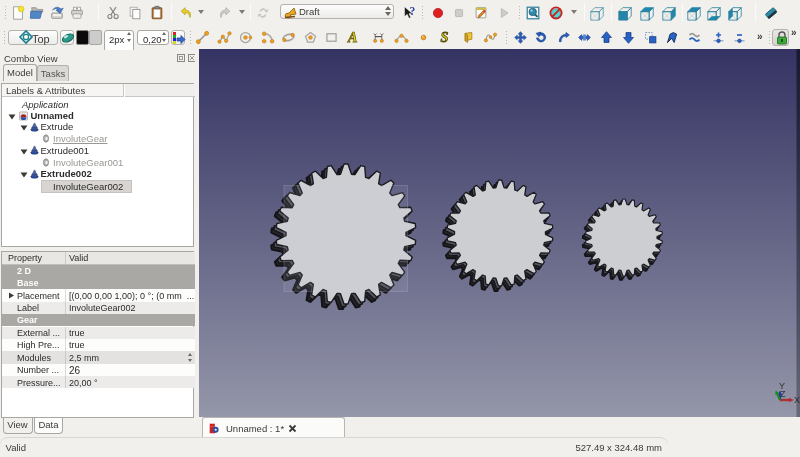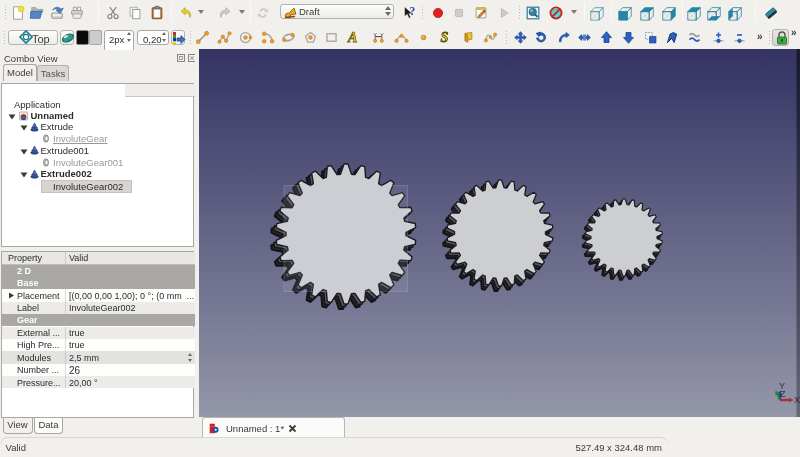--- a/index.html
+++ b/index.html
@@ -330,23 +330,24 @@
       </svg>
   <svg class="abs" style="left:188px;top:4px" width="8" height="8" viewBox="0 0 8 8">
         <rect x="0.5" y="0.5" width="7" height="7" fill="#f0efeb" stroke="#8a8885" stroke-width="1"></rect>
         <path d="M2.2,2.2 L5.8,5.8 M5.8,2.2 L2.2,5.8" stroke="#8a8885" stroke-width="0.9"></path>
       </svg>
 
   <div class="abs tl" style="left:3px;top:14px;width:34px;height:17px;border:1px solid #a9a7a3;border-bottom:none;border-radius:3px 3px 0 0;background:#f1f0ec;text-align:center;line-height:16px;">Model</div>
   <div class="abs tl" style="left:37px;top:15px;width:32px;height:16px;border:1px solid #b2b0ac;border-bottom:none;border-radius:3px 3px 0 0;background:#dbd9d5;text-align:center;line-height:15px;color:#55534f;">Tasks</div>
 
   <div class="abs" style="left:1px;top:33px;width:193px;height:164px;border:1px solid #a9a7a3;background:#fff;">
+    <div class="abs" style="left:0;top:0;width:122px;height:13px;background:#f6f5f3;border-right:1px solid #c9c7c3;border-bottom:1px solid #c9c7c3;font-size:9.5px;color:#3c3a37;padding-left:4px;line-height:13px;">Labels &amp; Attributes</div>
     <div class="abs" style="left:123px;top:0;width:70px;height:13px;background:#efeeec;border-bottom:1px solid #c9c7c3;"></div>
     <div id="tree" class="abs" style="left:0;top:13.5px;width:192px;height:149px;font-size:9.5px;color:#2b2b2b;">
-          <div class="abs" style="left:12px;top:1.5px;color:#2b2b2b;line-height:12px;">Application</div>
+          <div class="abs" style="left:20px;top:1.5px;color:#2b2b2b;line-height:12px;font-style:italic;">Application</div>
           <svg class="abs" style="left:5.5px;top:15.0px" width="8" height="8" viewBox="0 0 8 8">
             <path d="M0.5,1.5 L7.5,1.5 L4,6.5 Z" fill="#3c3a37"></path>
           </svg>
           <svg class="abs" style="left:17px;top:13.0px" width="9" height="10" viewBox="0 0 11 11">
             <rect x="0.5" y="0.5" width="10" height="10" rx="1" fill="#e8e6e2" stroke="#9a9894" stroke-width="0.8"></rect>
             <path d="M2,7 a3.5,3.5 0 0 1 7,0 z" fill="#b02020"></path>
             <path d="M2,7 h7 a3.5,3.5 0 0 1 -7,0 z" fill="#2b4fa0"></path>
           </svg>
           <div class="abs" style="left:28.5px;top:12.0px;font-weight:bold;color:#2b2b2b;line-height:12px;">Unnamed</div>
           <svg class="abs" style="left:17.5px;top:26.799999999999997px" width="8" height="8" viewBox="0 0 8 8">

